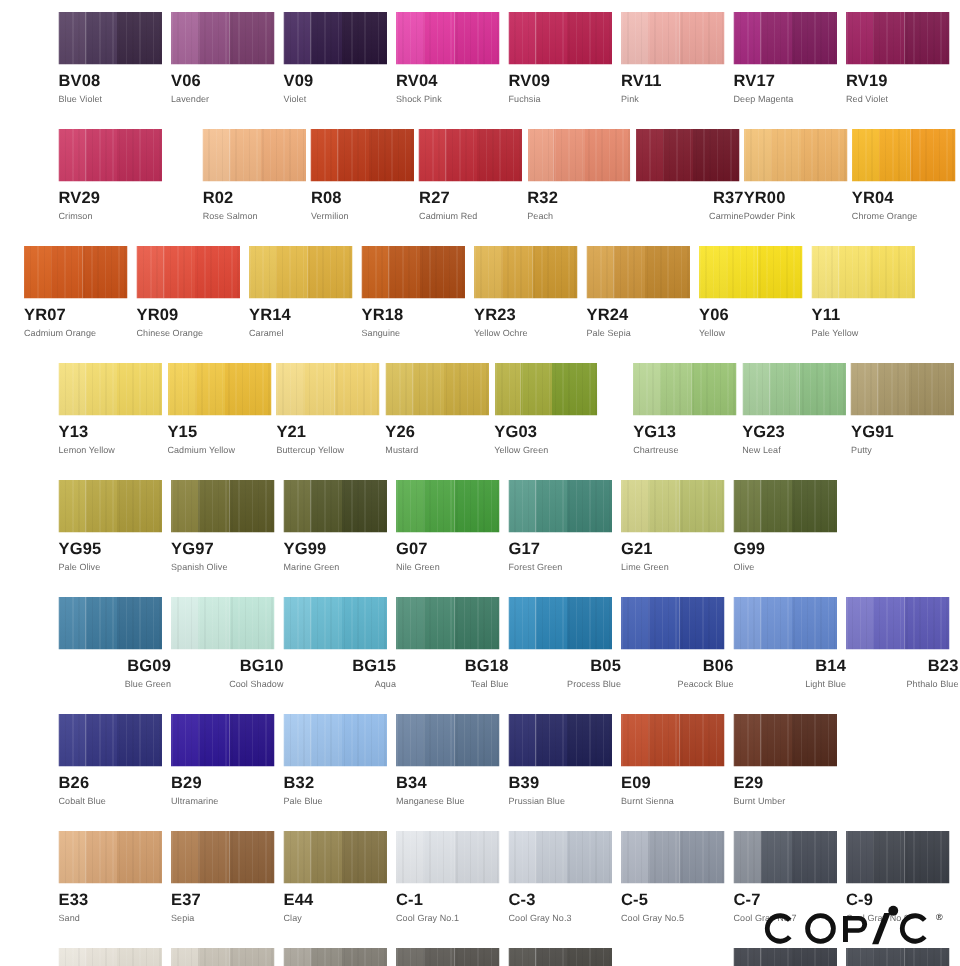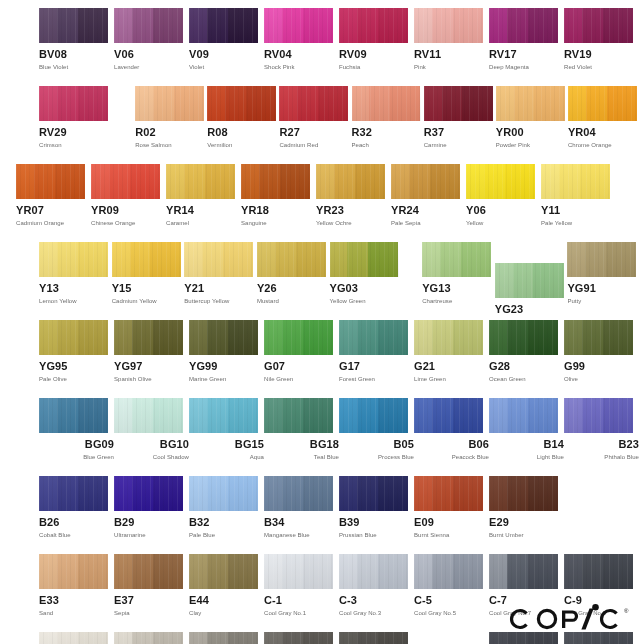--- a/index.html
+++ b/index.html
@@ -237,21 +237,21 @@
             <div class="b b1" style="background: rgb(237, 160, 133);"></div>
             <div class="b b2" style="background: rgb(232, 146, 119);"></div>
             <div class="b b3" style="background: rgb(229, 136, 108);"></div>
           </div>
           <div class="streaks"></div>
           <div class="vign"></div>
         </div>
         <div class="code">R32</div>
         <div class="name">Peach</div>
       </div>
-      <div class="cell" style="width: 75px;">
+      <div class="cell" style="width: 75px; text-align: right;">
         <div class="swatch">
           <div class="bands">
             <div class="b b1" style="background: rgb(142, 34, 53);"></div>
             <div class="b b2" style="background: rgb(125, 28, 45);"></div>
             <div class="b b3" style="background: rgb(111, 23, 39);"></div>
           </div>
           <div class="streaks"></div>
           <div class="vign"></div>
         </div>
         <div class="code">R37</div>
@@ -462,21 +462,21 @@
             <div class="b b1" style="background: rgb(185, 214, 150);"></div>
             <div class="b b2" style="background: rgb(168, 204, 132);"></div>
             <div class="b b3" style="background: rgb(153, 195, 115);"></div>
           </div>
           <div class="streaks"></div>
           <div class="vign"></div>
         </div>
         <div class="code">YG13</div>
         <div class="name">Chartreuse</div>
       </div>
-      <div class="cell" style="width: 75px; margin-top: 21px;">
+      <div class="cell" style="width: 75px;">
         <div class="swatch">
           <div class="bands">
             <div class="b b1" style="background: rgb(168, 207, 158);"></div>
             <div class="b b2" style="background: rgb(155, 200, 145);"></div>
             <div class="b b3" style="background: rgb(141, 192, 133);"></div>
           </div>
           <div class="streaks"></div>
           <div class="vign"></div>
         </div>
         <div class="code">YG23</div>
@@ -567,33 +567,20 @@
           <div class="bands">
             <div class="b b1" style="background: rgb(212, 212, 140);"></div>
             <div class="b b2" style="background: rgb(198, 202, 124);"></div>
             <div class="b b3" style="background: rgb(184, 191, 109);"></div>
           </div>
           <div class="streaks"></div>
           <div class="vign"></div>
         </div>
         <div class="code">G21</div>
         <div class="name">Lime Green</div>
-      </div>
-      <div class="cell" style="width: 75px;">
-        <div class="swatch">
-          <div class="bands">
-            <div class="b b1" style="background: rgb(59, 107, 51);"></div>
-            <div class="b b2" style="background: rgb(46, 90, 40);"></div>
-            <div class="b b3" style="background: rgb(38, 80, 31);"></div>
-          </div>
-          <div class="streaks"></div>
-          <div class="vign"></div>
-        </div>
-        <div class="code">G28</div>
-        <div class="name">Ocean Green</div>
       </div>
       <div class="cell" style="width: 75px;">
         <div class="swatch">
           <div class="bands">
             <div class="b b1" style="background: rgb(111, 122, 65);"></div>
             <div class="b b2" style="background: rgb(93, 106, 52);"></div>
             <div class="b b3" style="background: rgb(79, 92, 43);"></div>
           </div>
           <div class="streaks"></div>
           <div class="vign"></div>

